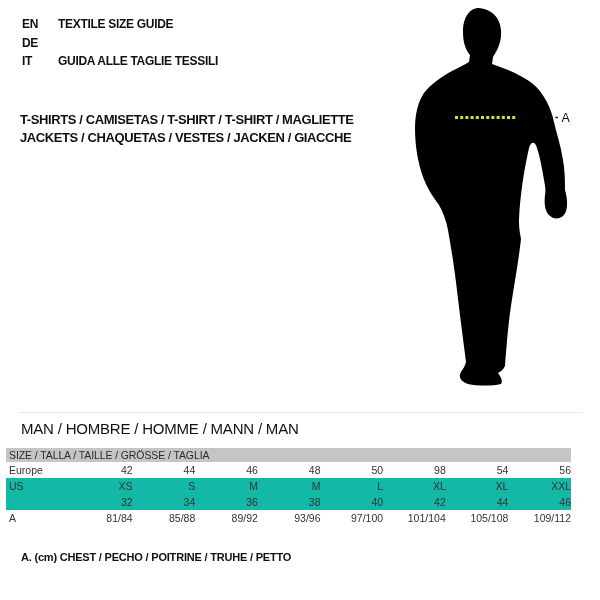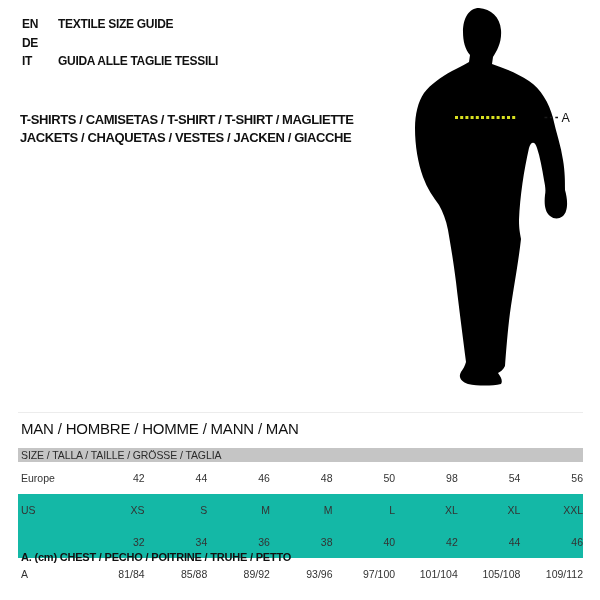--- a/index.html
+++ b/index.html
@@ -15,23 +15,23 @@
   
   .cat-block{position:absolute;left:20px;top:111px;}
   .cat-line{font-size:13px;font-weight:bold;letter-spacing:-0.4px;line-height:18px;white-space:nowrap;}
   
   .figure{position:absolute;left:405px;top:0;width:175px;height:400px;}
   
   .hairline{position:absolute;left:18px;top:412px;width:565px;height:1px;background:#ececec;}
   
   .section-label{position:absolute;left:21px;top:420px;font-size:15px;font-weight:normal;letter-spacing:-0.2px;}
   
-  .size-table{position:absolute;left:18px;top:448px;width:565px;font-size:10.5px;color:#333;}
+  .size-table{position:absolute;left:6px;top:448px;width:565px;font-size:10.5px;color:#333;}
   .thead{background:#c5c5c5;height:14px;display:flex;align-items:center;padding-left:3px;color:#2b2b2b;letter-spacing:-0.1px;}
-  .trow{display:grid;grid-template-columns:64px repeat(8,1fr);height:32px;align-items:center;}
+  .trow{display:grid;grid-template-columns:64px repeat(8,1fr);height:16px;align-items:center;}
   .trow.shaded{background:#14b8a6;}
   .tlabel{padding-left:3px;text-align:left;}
   .tcell{text-align:right;}
   
   .footnote{position:absolute;left:21px;top:551px;font-size:11px;font-weight:bold;letter-spacing:-0.2px;}
 </style>
 </head>
 <body>
 
 <div class="lang-block">

